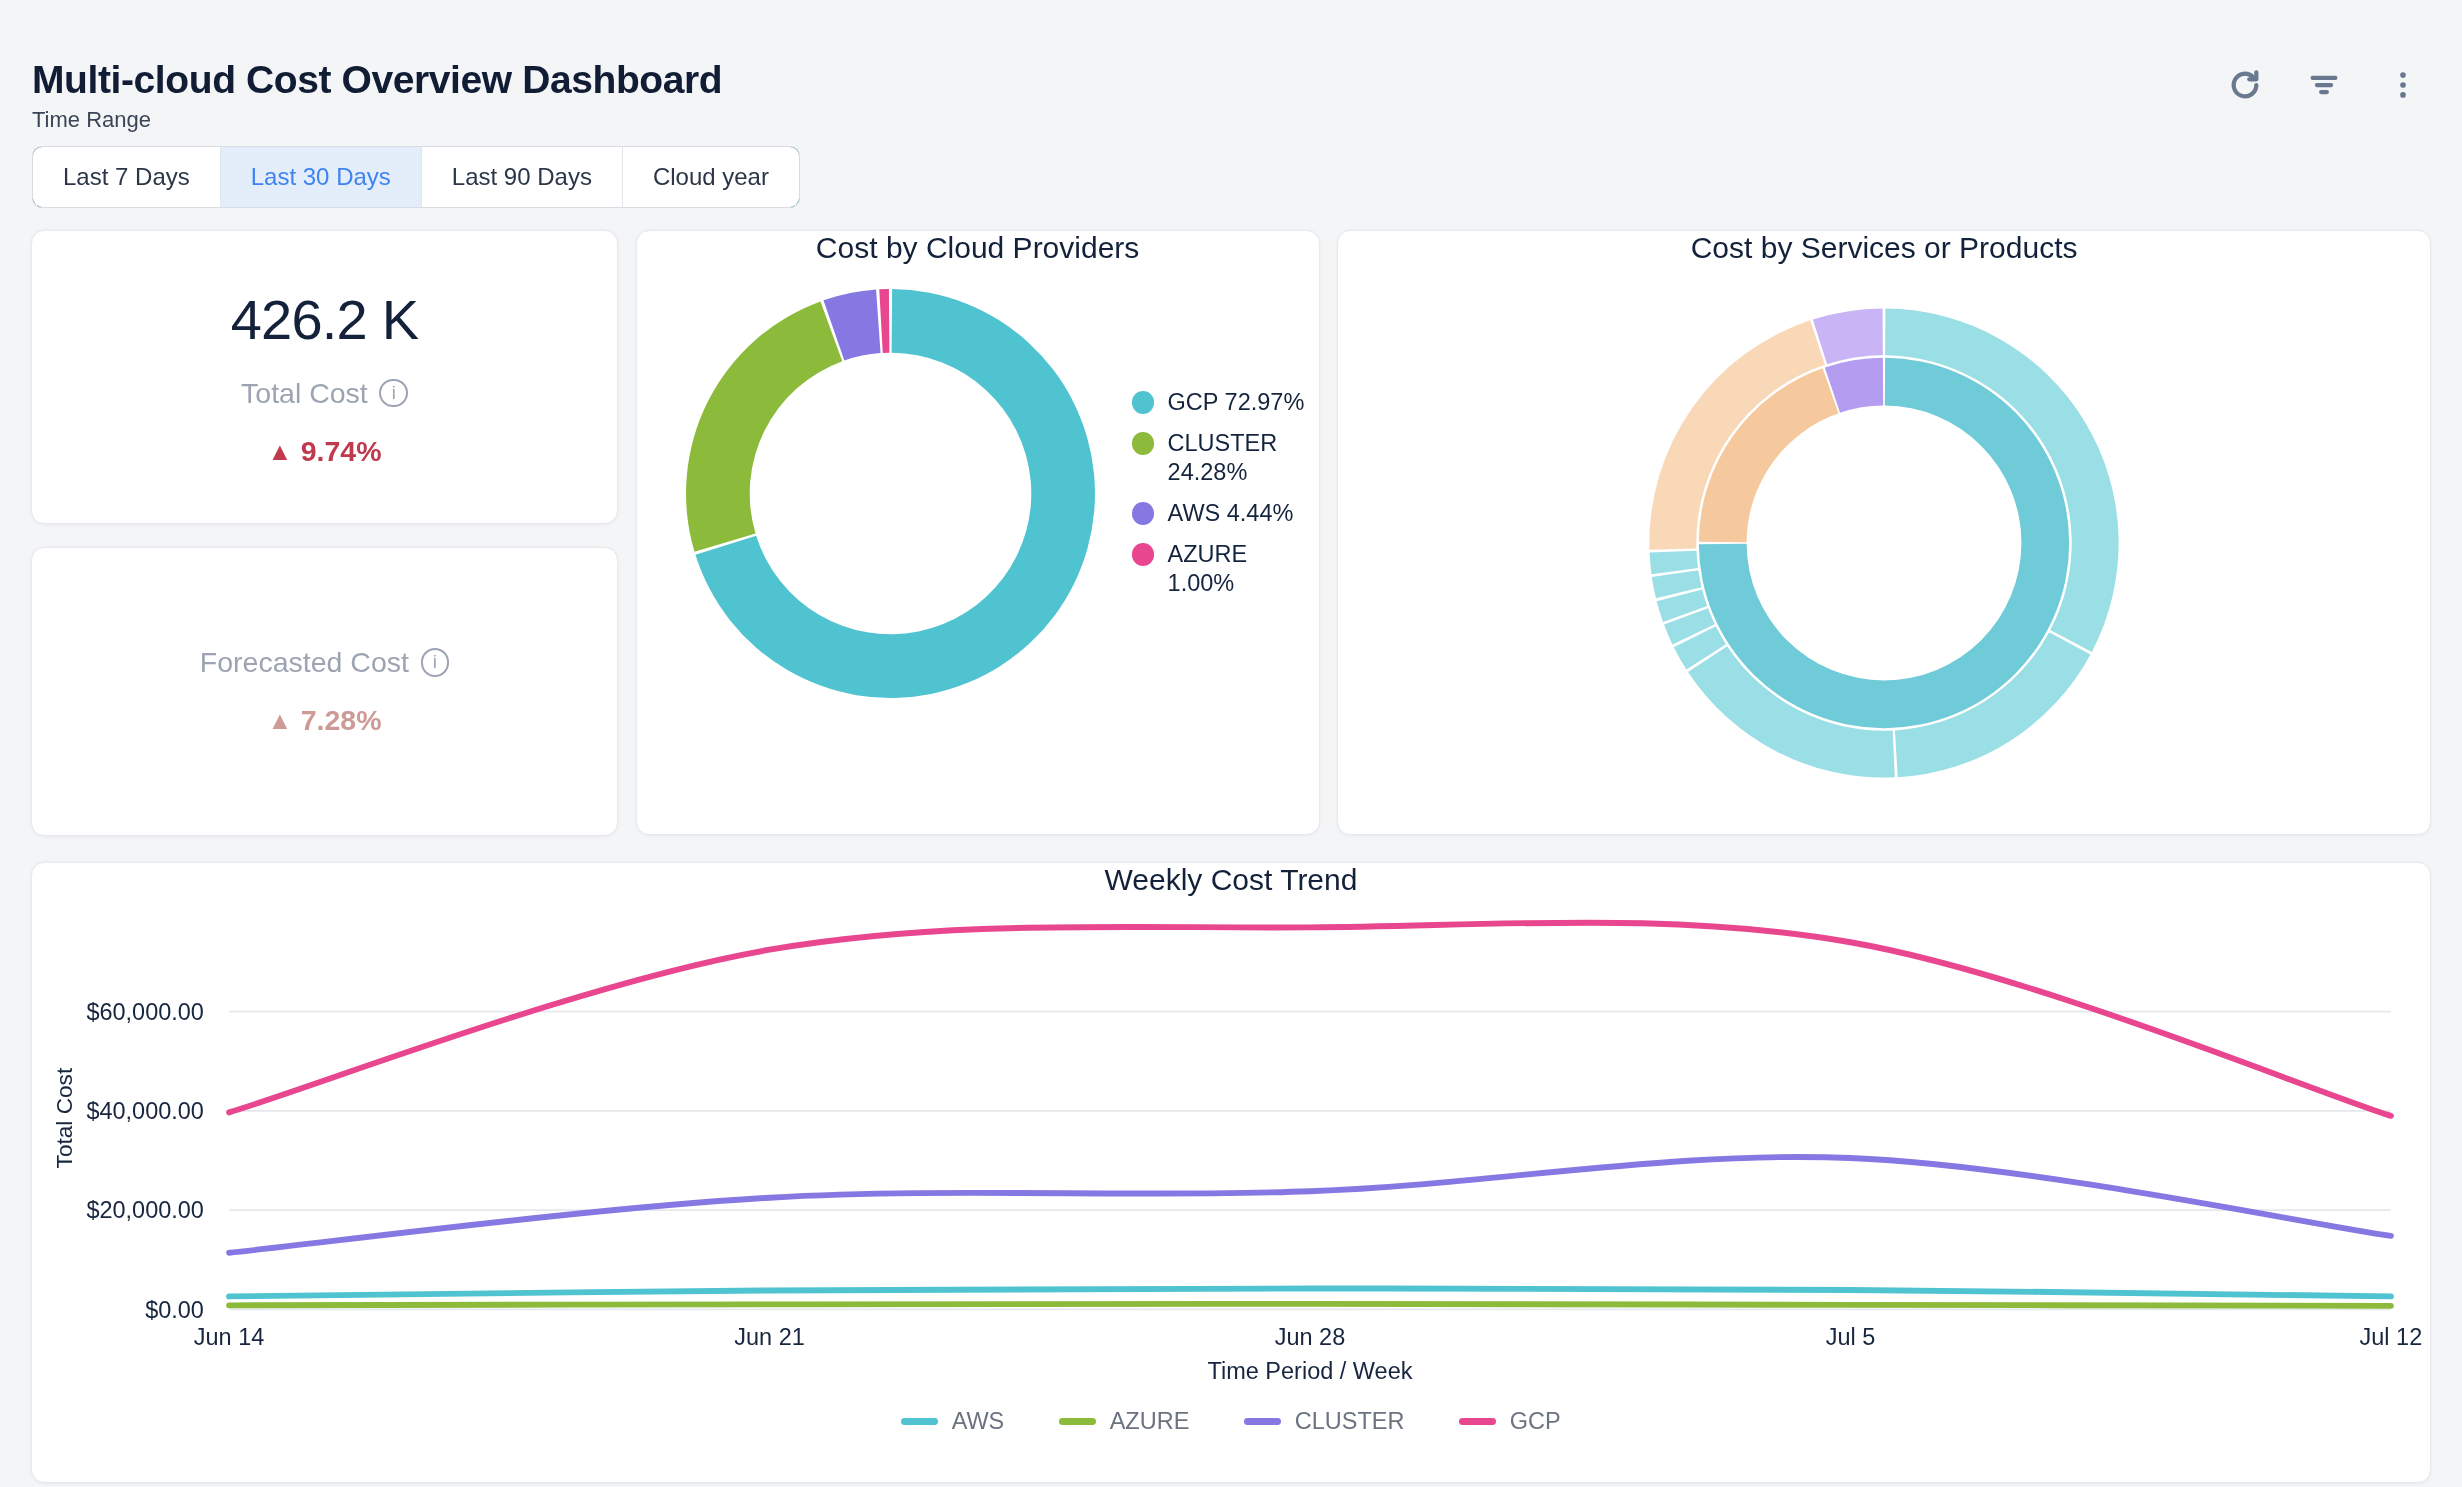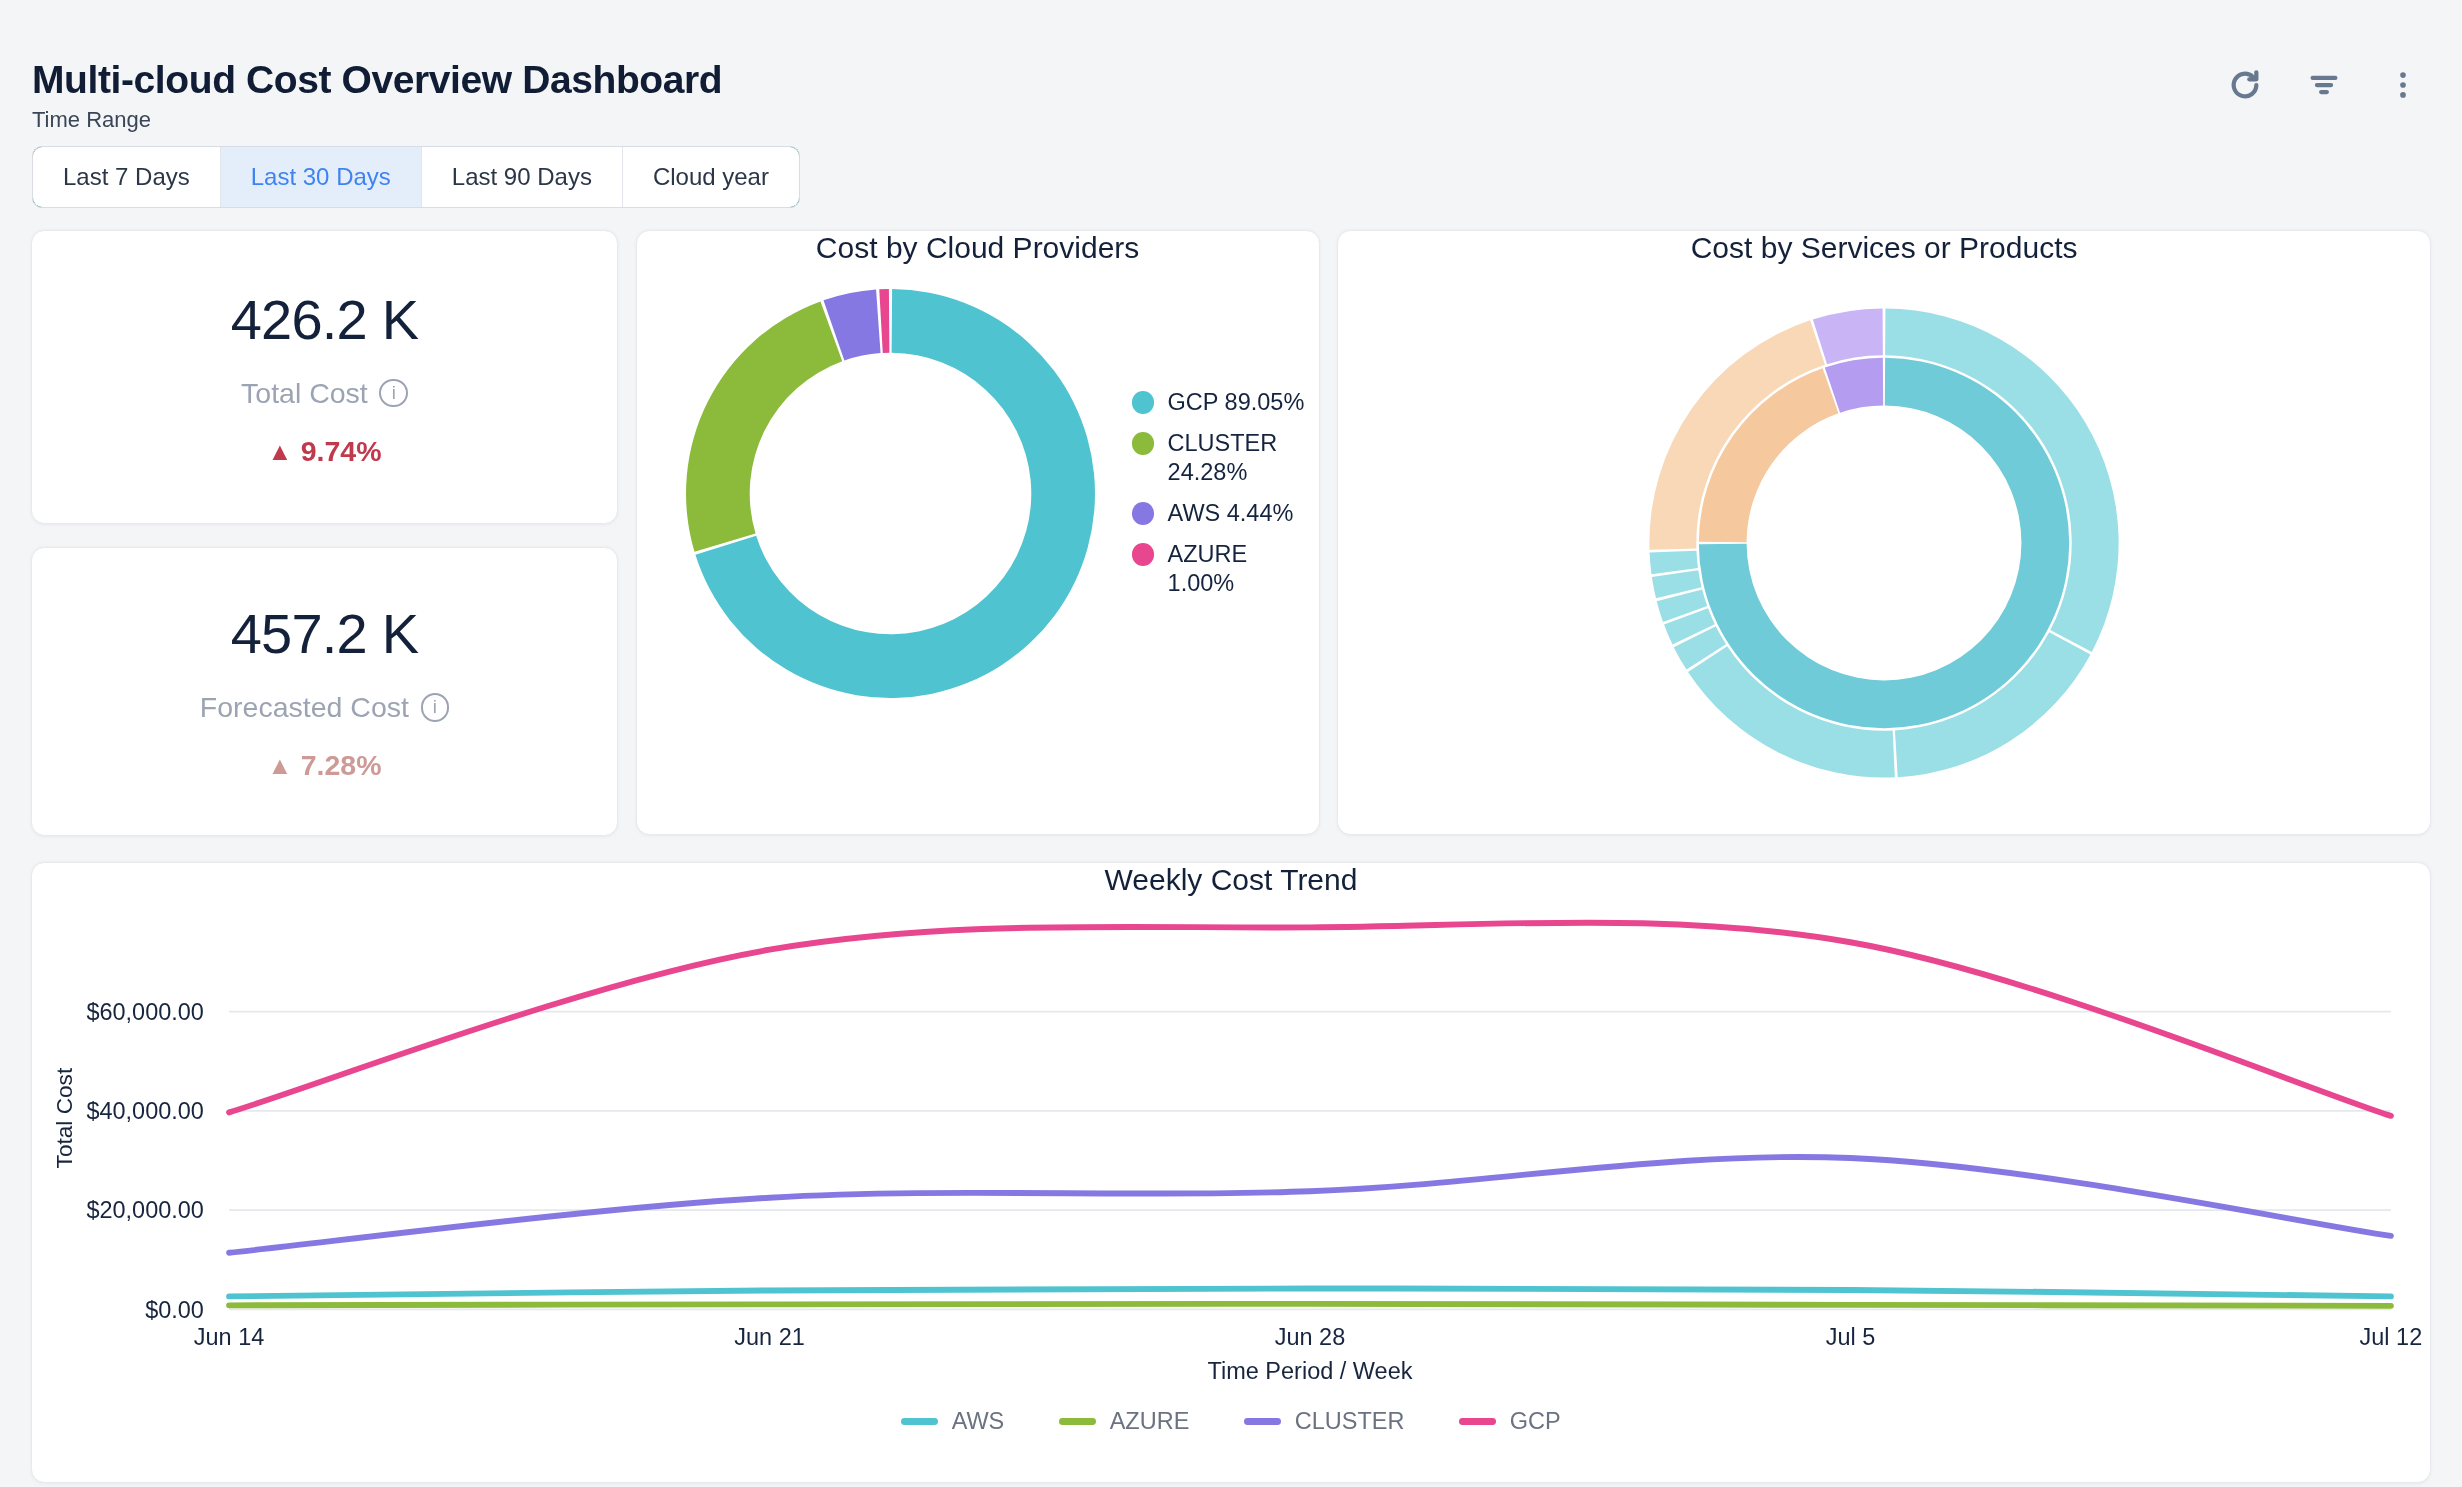--- a/index.html
+++ b/index.html
@@ -102,21 +102,20 @@
       <div class="kpi-label">
         <span>Total Cost</span>
         <span class="info-icon">i</span>
       </div>
       <div class="kpi-delta" style="color: rgb(192, 57, 77);">
         <span class="trend-icon">▲</span>
         <span>9.74%</span>
       </div>
     </div>
     <div class="card kpi-card">
-      <div class="kpi-value">457.2 K</div>
       <div class="kpi-label">
         <span>Forecasted Cost</span>
         <span class="info-icon">i</span>
       </div>
       <div class="kpi-delta" style="color: rgb(206, 154, 150);">
         <span class="trend-icon">▲</span>
         <span>7.28%</span>
       </div>
     </div>
   </div>
@@ -126,21 +125,21 @@
     <div class="donut-body">
       <svg id="donut" width="419" height="419" viewBox="0 0 500 500">
           <path d="M251.91635181684558,6.007525534671316 A244,244 0 1 1 17.218909230854564,323.13661039675594 L89.72449488026052,300.35635469940576 A168,168 0 1 0 251.3194553493035,82.00518151567533 Z" fill="#4fc3cf"></path>
           <path d="M16.09884690972632,319.4712212577291 A244,244 0 0 1 166.41103927233058,20.764562851926968 L192.44694507275221,92.16576458657266 A168,168 0 0 0 88.95330442964763,297.8326441446659 Z" fill="#8cba3b"></path>
           <path d="M170.02202518537504,19.47988472900846 A244,244 0 0 1 232.76701543279526,6.609317674430116 L238.13466636356395,82.41953020206662 A168,168 0 0 0 194.93319766861887,91.28123210849765 Z" fill="#8678e2"></path>
           <path d="M236.59215610136292,6.368660222068769 A244,244 0 0 1 248.08364818315428,6.007525534671316 L248.6805446506964,82.00518151567533 A168,168 0 0 0 240.7683697747089,82.25383162830965 Z" fill="#e8468f"></path>
         </svg>
       <div class="donut-legend" id="donut-legend">
           <div class="legend-item">
             <span class="legend-dot" style="background: rgb(79, 195, 207);"></span>
-            <span>GCP 89.05%</span>
+            <span>GCP 72.97%</span>
           </div>
           <div class="legend-item">
             <span class="legend-dot" style="background: rgb(140, 186, 59);"></span>
             <span>CLUSTER 24.28%</span>
           </div>
           <div class="legend-item">
             <span class="legend-dot" style="background: rgb(134, 120, 226);"></span>
             <span>AWS 4.44%</span>
           </div>
           <div class="legend-item">

